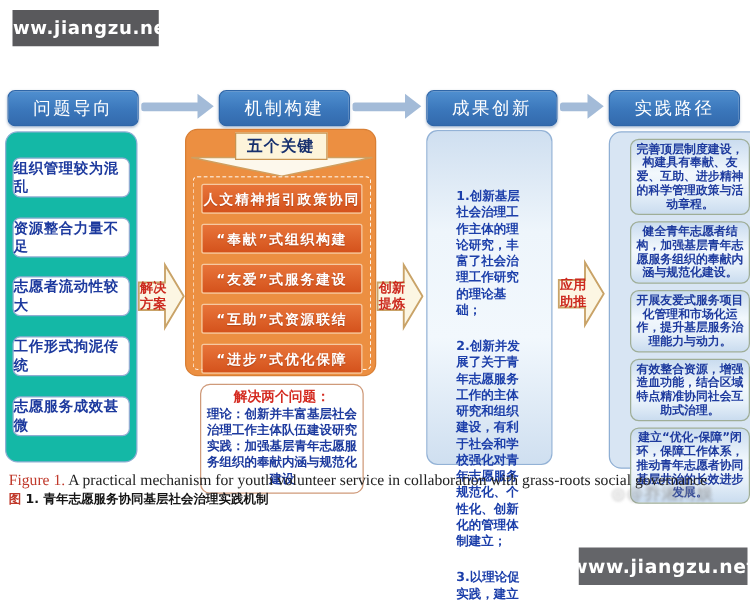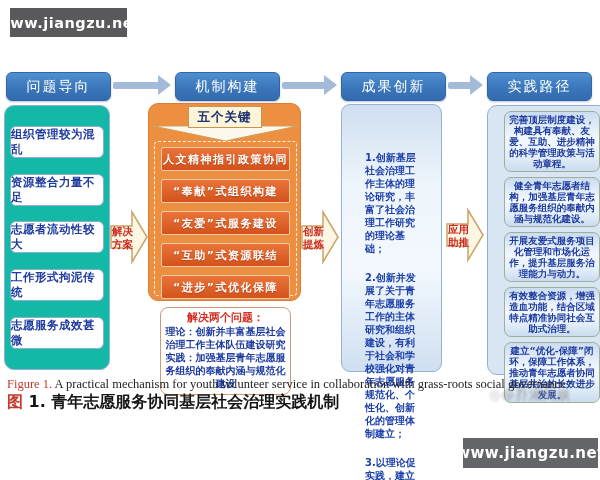--- a/index.html
+++ b/index.html
@@ -80,21 +80,21 @@
                padding:5px 16px; }
   .path-box { flex:1; background:linear-gradient(180deg,#cadcef 0%,#f2f8fd 45%,#e6f0f9 72%,#cadcef 100%);
               border:1px solid #9fae98; border-radius:7px; color:#1d3a9e; font-weight:bold;
               font-size:9.5px; line-height:11px; display:flex; align-items:center;
               justify-content:center; text-align:center; padding:2px 3px; }
 
   
   .caption-en { position:absolute; left:7px; top:377px; font-family:Liberation Serif, serif;
                 font-size:12.5px; color:#222; white-space:nowrap; }
   .caption-en .red { color:#c0392b; }
-  .caption-zh { position:absolute; left:7px; top:392px; font-size:16px; font-weight:bold; color:#151515; }
+  .caption-zh { position:absolute; left:7px; top:392px; font-size:10px; font-weight:bold; color:#151515; }
   .caption-zh .red { color:#c0392b; }
 </style>
 </head>
 <body>
 
 <div class="page">
 
   <div class="wm wm-top">www.jiangzu.net</div>
 
   <div class="hbox" style="left:6px;">问题导向</div>

